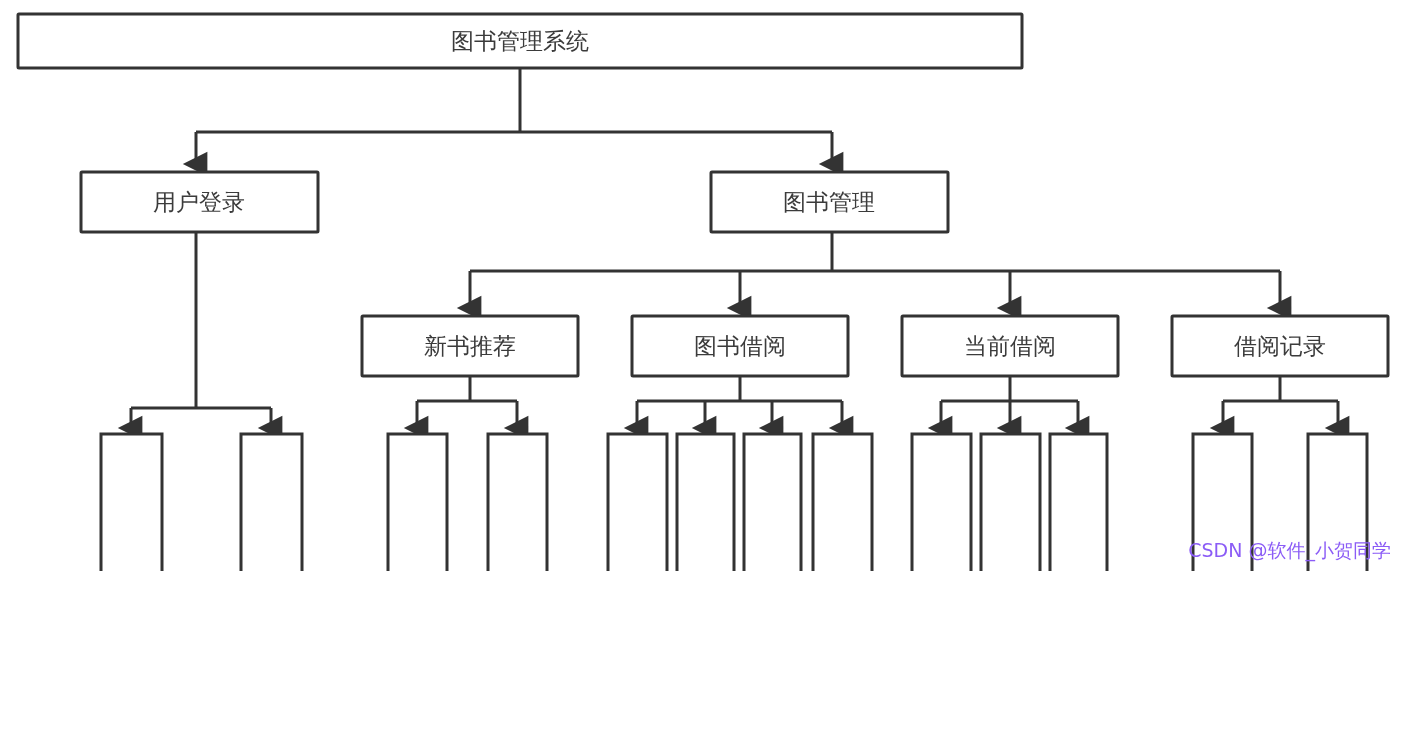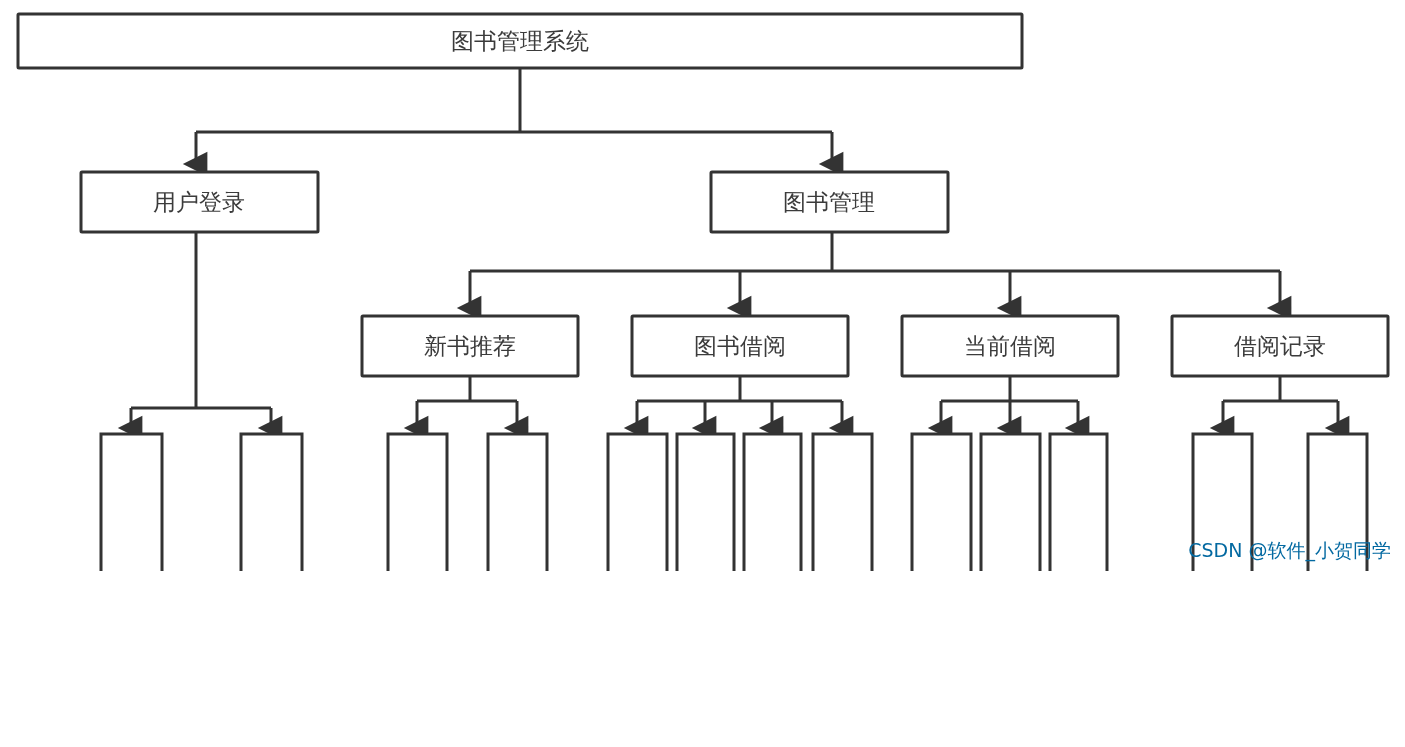--- a/index.html
+++ b/index.html
@@ -55,21 +55,21 @@
     align-items: center;
     justify-content: center;
     white-space: nowrap;
     pointer-events: none;
     user-select: none;
   }
   .watermark {
     position: absolute;
     font-family: "DejaVu Sans", "Liberation Sans", sans-serif;
     font-size: 19px;
-    color: #0369a1;
+    color: #8b5cf6;
     white-space: nowrap;
     user-select: none;
   }
 </style>
 </head>
 <body>
 
 <div id="diagram-root">
 
   <svg class="diagram-canvas" viewBox="0 0 1405 747" xmlns="http://www.w3.org/2000/svg">

